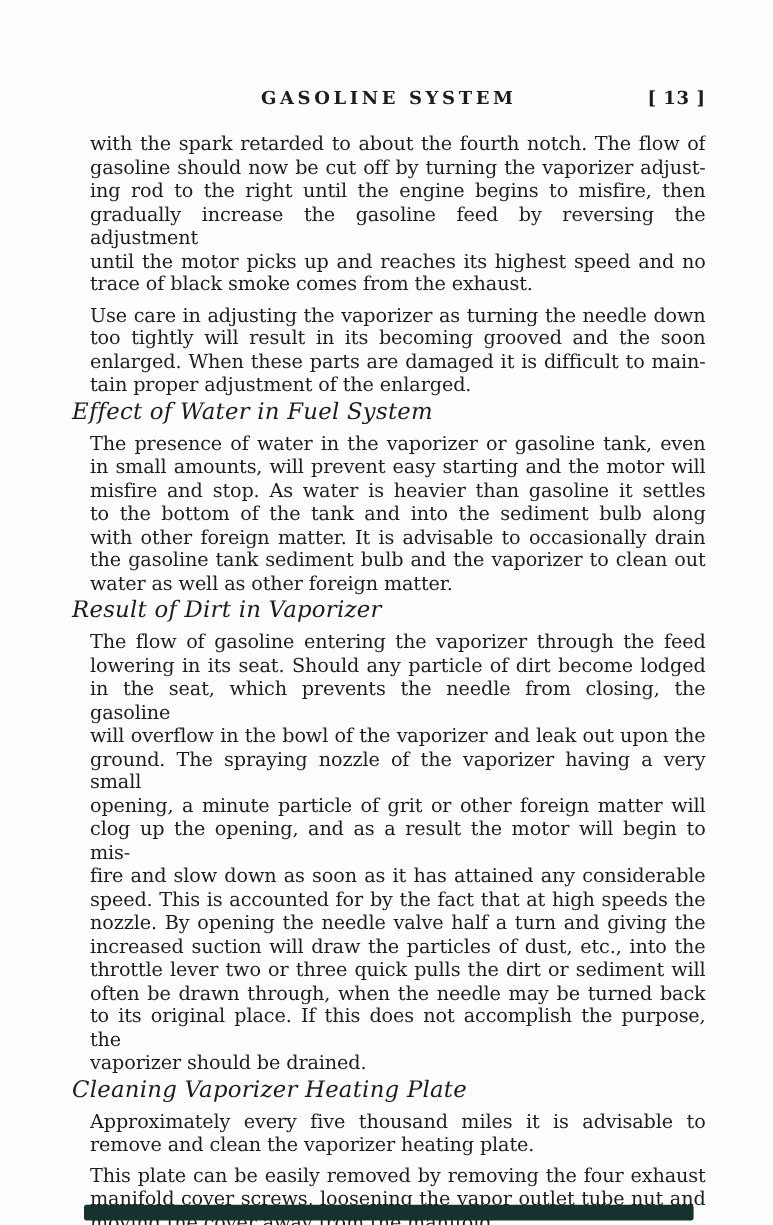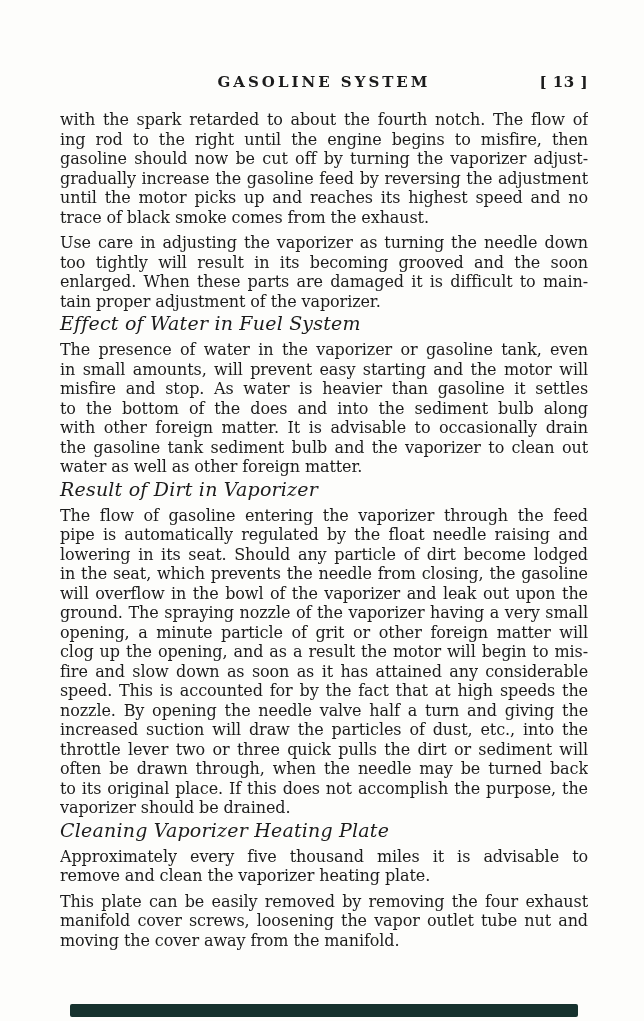--- a/index.html
+++ b/index.html
@@ -39,21 +39,21 @@
   }
   .content { position: relative; }
   .section-heading {
     font-size: 19px;
     font-weight: normal;
     font-style: italic;
     line-height: 20px;
     margin: 2px 0 7px 0;
     letter-spacing: 0.2px;
   }
-  .para { margin: 0 0 6px 0; }
+  .para { margin: 0 0 6px 15px; }
   .para:last-child { margin-bottom: 0; }
   .line {
     font-size: 16px;
     line-height: 19.5px;
     text-align: justify;
     text-align-last: justify;
     white-space: normal;
     overflow: hidden;
     letter-spacing: -0.1px;
   }
@@ -75,50 +75,49 @@
 <div class="page" style="background: rgb(253, 253, 251); color: rgb(28, 28, 28);">
   <div class="running-header">
     <div class="running-title">GASOLINE SYSTEM</div>
     <div class="page-number">[ 13 ]</div>
   </div>
 
   <div class="content">
       <section>
         <div class="para">
           <div class="line">with the spark retarded to about the fourth notch. The flow of</div>
+          <div class="line">gasoline should now be cut off by turning the vaporizer adjust-</div>
           <div class="line">ing rod to the right until the engine begins to misfire, then</div>
-          <div class="line">gasoline should now be cut off by turning the vaporizer adjust-</div>
           <div class="line">gradually increase the gasoline feed by reversing the adjustment</div>
           <div class="line">until the motor picks up and reaches its highest speed and no</div>
           <div class="line last">trace of black smoke comes from the exhaust.</div>
         </div>
         <div class="para">
           <div class="line">Use care in adjusting the vaporizer as turning the needle down</div>
           <div class="line">too tightly will result in its becoming grooved and the soon</div>
           <div class="line">enlarged. When these parts are damaged it is difficult to main-</div>
-          <div class="line last">tain proper adjustment of the vaporizer.</div>
+          <div class="line last">tain proper adjustment of the enlarged.</div>
         </div>
       </section>
       <section>
         <h2 class="section-heading">Effect of Water in Fuel System</h2>
         <div class="para">
           <div class="line">The presence of water in the vaporizer or gasoline tank, even</div>
           <div class="line">in small amounts, will prevent easy starting and the motor will</div>
           <div class="line">misfire and stop. As water is heavier than gasoline it settles</div>
-          <div class="line">to the bottom of the does and into the sediment bulb along</div>
+          <div class="line">to the bottom of the tank and into the sediment bulb along</div>
           <div class="line">with other foreign matter. It is advisable to occasionally drain</div>
           <div class="line">the gasoline tank sediment bulb and the vaporizer to clean out</div>
           <div class="line last">water as well as other foreign matter.</div>
         </div>
       </section>
       <section>
         <h2 class="section-heading">Result of Dirt in Vaporizer</h2>
         <div class="para">
           <div class="line">The flow of gasoline entering the vaporizer through the feed</div>
-          <div class="line">pipe is automatically regulated by the float needle raising and</div>
           <div class="line">lowering in its seat. Should any particle of dirt become lodged</div>
           <div class="line">in the seat, which prevents the needle from closing, the gasoline</div>
           <div class="line">will overflow in the bowl of the vaporizer and leak out upon the</div>
           <div class="line">ground. The spraying nozzle of the vaporizer having a very small</div>
           <div class="line">opening, a minute particle of grit or other foreign matter will</div>
           <div class="line">clog up the opening, and as a result the motor will begin to mis-</div>
           <div class="line">fire and slow down as soon as it has attained any considerable</div>
           <div class="line">speed. This is accounted for by the fact that at high speeds the</div>
           <div class="line">nozzle. By opening the needle valve half a turn and giving the</div>
           <div class="line">increased suction will draw the particles of dust, etc., into the</div>

